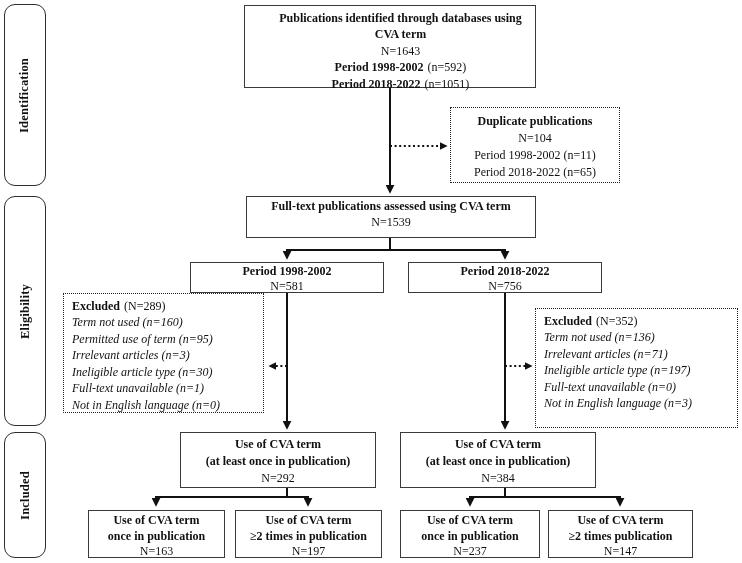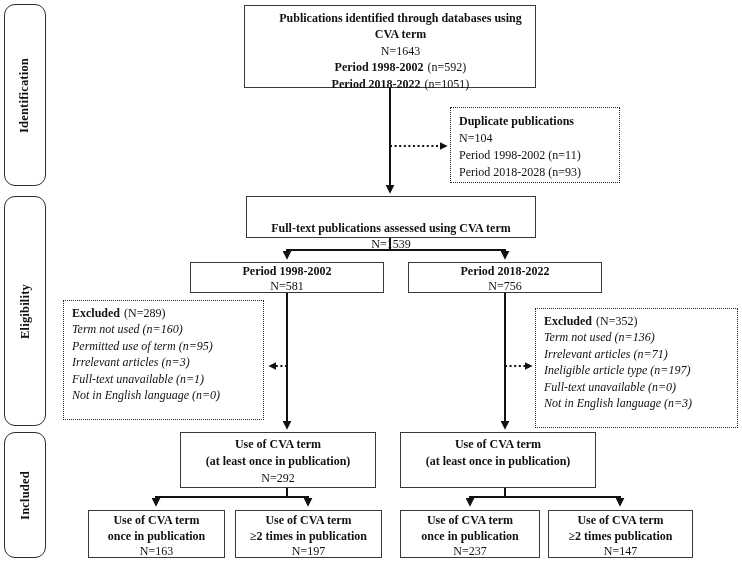--- a/index.html
+++ b/index.html
@@ -35,22 +35,22 @@
     padding:3px 2px;
   }
   .box.dotted{border:1.6px dotted #222;text-align:left;padding:4px 8px;}
   .b{font-weight:bold;}
   .gap-l{margin-left:4px;font-family:Liberation Serif, serif;}
   .reason{font-style:italic;line-height:16.5px;white-space:nowrap;}
   .line{white-space:nowrap;}
 
   
   #box-identified{line-height:16.4px;padding-top:4px;}
-  #box-duplicates{line-height:17px;padding-top:5px;}
-  #box-fulltext{line-height:16px;padding-top:23px;}
+  #box-duplicates{text-align:center;line-height:17px;padding-top:5px;}
+  #box-fulltext{line-height:16px;padding-top:1px;}
   .period-box{line-height:14.5px;padding-top:1px;}
   .use-box{line-height:17px;padding-top:3px;}
   .bottom-box{line-height:15.5px;padding-top:2px;}
 </style>
 </head>
 <body>
 
 <div id="diagram">
 
   <svg id="connectors" width="742" height="563" viewBox="0 0 742 563">
@@ -101,42 +101,43 @@
     <div class="line b">CVA term</div>
     <div class="line">N=1643</div>
     <div class="line"><span class="b">Period 1998-2002</span><span class="gap-l">(n=592)</span></div>
     <div class="line"><span class="b">Period 2018-2022</span><span class="gap-l">(n=1051)</span></div>
   </div>
 
   <div class="box dotted" id="box-duplicates" style="left:450px;top:107px;width:170px;height:76px;">
     <div class="line b">Duplicate publications</div>
     <div class="line">N=104</div>
     <div class="line">Period 1998-2002  (n=11)</div>
-    <div class="line">Period 2018-2028  (n=93)</div>
+    <div class="line">Period 2018-2022  (n=65)</div>
   </div>
 
   <div class="box" id="box-fulltext" style="left:246px;top:196px;width:290px;height:42px;">
     <div class="line b">Full-text publications assessed using CVA term</div>
     <div class="line">N=1539</div>
   </div>
 
   <div class="box period-box" style="left:190px;top:262px;width:194px;height:31px;">
     <div class="line b">Period 1998-2002</div>
     <div class="line">N=581</div>
   </div>
   <div class="box period-box" style="left:408px;top:262px;width:194px;height:31px;">
     <div class="line b">Period 2018-2022</div>
     <div class="line">N=756</div>
   </div>
 
-  <div class="box dotted" style="left:63px;top:300px;width:201px;height:120px;">
+  <div class="box dotted" style="left:63px;top:293px;width:201px;height:120px;">
     <div class="line"><span class="b">Excluded</span><span class="gap-l">(N=289)</span></div>
     <div class="reason">Term not used (n=160)</div>
     <div class="reason">Permitted use of term (n=95)</div>
     <div class="reason">Irrelevant articles (n=3)</div>
+    <div class="reason">Ineligible article type (n=30)</div>
     <div class="reason">Full-text unavailable (n=1)</div>
     <div class="reason">Not in English language (n=0)</div>
   </div>
 
   <div class="box dotted" style="left:535px;top:308px;width:203px;height:120px;">
     <div class="line"><span class="b">Excluded</span><span class="gap-l">(N=352)</span></div>
     <div class="reason">Term not used (n=136)</div>
     <div class="reason">Irrelevant articles (n=71)</div>
     <div class="reason">Ineligible article type (n=197)</div>
     <div class="reason">Full-text unavailable (n=0)</div>
@@ -144,20 +145,21 @@
   </div>
 
   <div class="box use-box" style="left:180px;top:432px;width:196px;height:56px;">
     <div class="line b">Use of CVA term</div>
     <div class="line b">(at least once in publication)</div>
     <div class="line">N=292</div>
   </div>
   <div class="box use-box" style="left:400px;top:432px;width:196px;height:56px;">
     <div class="line b">Use of CVA term</div>
     <div class="line b">(at least once in publication)</div>
+    <div class="line">N=384</div>
   </div>
 
   <div class="box bottom-box" style="left:88px;top:510px;width:137px;height:48px;">
     <div class="line b">Use of CVA term</div>
     <div class="line b">once in publication</div>
     <div class="line">N=163</div>
   </div>
   <div class="box bottom-box" style="left:235px;top:510px;width:147px;height:48px;">
     <div class="line b">Use of CVA term</div>
     <div class="line b">≥2 times in publication</div>

